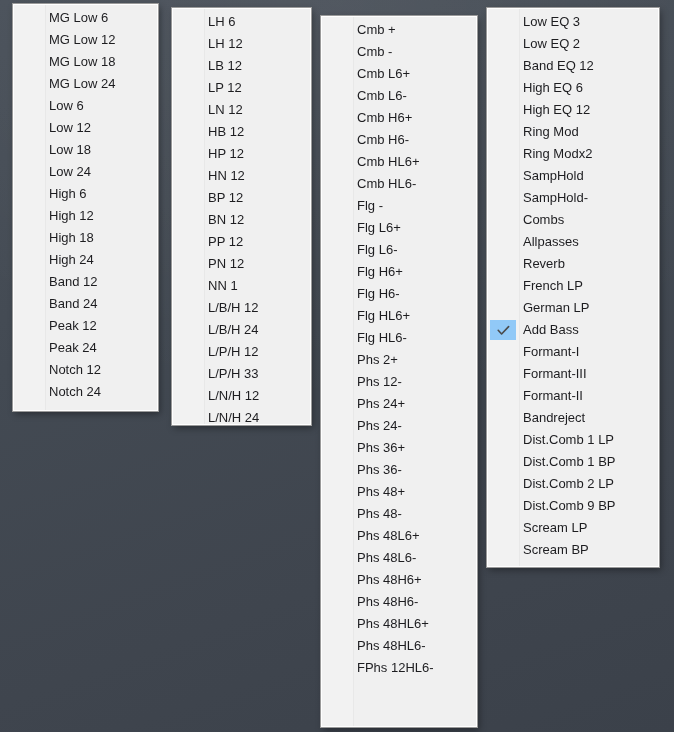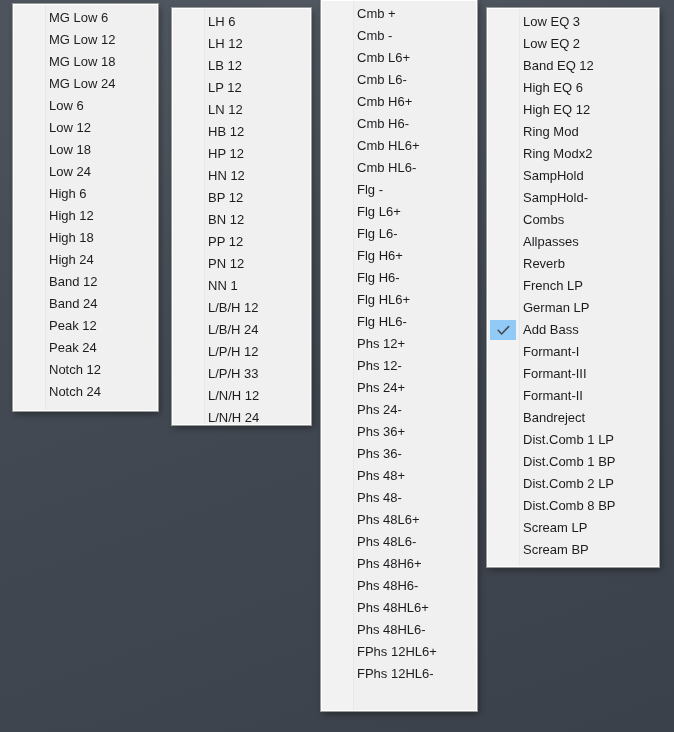--- a/index.html
+++ b/index.html
@@ -77,21 +77,21 @@
   .menu-item.checked .check-box {
     display: flex;
   }
   .check-box svg {
     display: block;
   }
 
   
   #panel-filters-basic   { left: 13px;  top: 4px;  width: 145px; height: 407px; }
   #panel-filters-multi   { left: 172px; top: 8px;  width: 139px; height: 417px; }
-  #panel-comb-phaser     { left: 321px; top: 0;  width: 156px; height: 711px; }
+  #panel-comb-phaser     { left: 321px; top: 16px;  width: 156px; height: 711px; }
   #panel-effects         { left: 487px; top: 8px;  width: 172px; height: 559px; }
 </style>
 </head>
 <body>
 
 <div id="root">
 
   <div class="menu-panel" id="panel-filters-basic">
       <div class="menu-item">
         <span class="label">MG Low 6</span>
@@ -255,21 +255,21 @@
       <div class="menu-item">
         <span class="label">Flg H6-</span>
       </div>
       <div class="menu-item">
         <span class="label">Flg HL6+</span>
       </div>
       <div class="menu-item">
         <span class="label">Flg HL6-</span>
       </div>
       <div class="menu-item">
-        <span class="label">Phs 12+</span>
+        <span class="label">Phs 2+</span>
       </div>
       <div class="menu-item">
         <span class="label">Phs 12-</span>
       </div>
       <div class="menu-item">
         <span class="label">Phs 24+</span>
       </div>
       <div class="menu-item">
         <span class="label">Phs 24-</span>
       </div>
@@ -295,23 +295,20 @@
         <span class="label">Phs 48H6+</span>
       </div>
       <div class="menu-item">
         <span class="label">Phs 48H6-</span>
       </div>
       <div class="menu-item">
         <span class="label">Phs 48HL6+</span>
       </div>
       <div class="menu-item">
         <span class="label">Phs 48HL6-</span>
-      </div>
-      <div class="menu-item">
-        <span class="label">FPhs 12HL6+</span>
       </div>
       <div class="menu-item">
         <span class="label">FPhs 12HL6-</span>
       </div>
     </div>
 
   <div class="menu-panel" id="panel-effects">
       <div class="menu-item">
         <span class="label">Low EQ 3</span>
       </div>
@@ -377,21 +374,21 @@
       <div class="menu-item">
         <span class="label">Dist.Comb 1 LP</span>
       </div>
       <div class="menu-item">
         <span class="label">Dist.Comb 1 BP</span>
       </div>
       <div class="menu-item">
         <span class="label">Dist.Comb 2 LP</span>
       </div>
       <div class="menu-item">
-        <span class="label">Dist.Comb 8 BP</span>
+        <span class="label">Dist.Comb 9 BP</span>
       </div>
       <div class="menu-item">
         <span class="label">Scream LP</span>
       </div>
       <div class="menu-item">
         <span class="label">Scream BP</span>
       </div>
     </div>
 
 </div>

